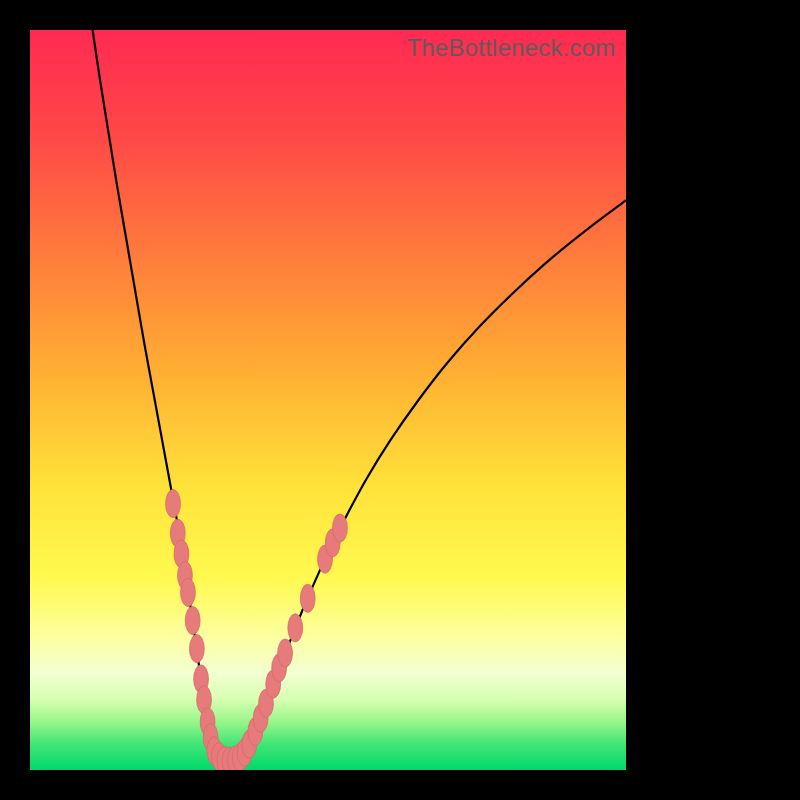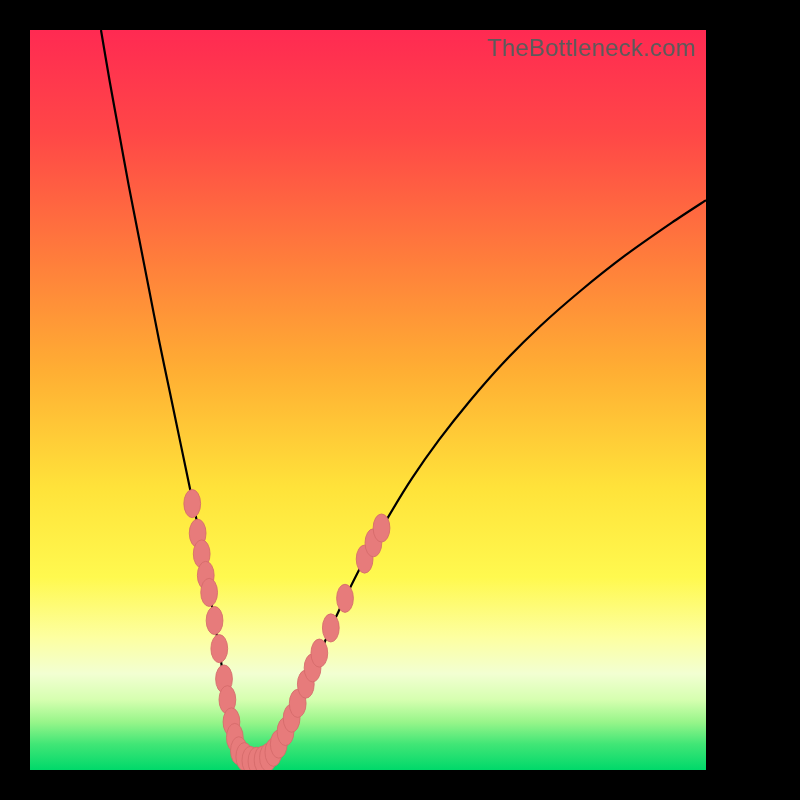--- a/index.html
+++ b/index.html
@@ -13,21 +13,21 @@
   }
   .frame {
     position: absolute;
     inset: 0;
     background: #000;
   }
   .plot {
     position: absolute;
     left: 30px;
     top: 30px;
-    width: 676px;
+    width: 596px;
     height: 740px;
     overflow: hidden;
   }
   .bg-gradient {
     position: absolute;
     inset: 0;
   }
   .watermark {
     position: absolute;
     top: 4px;

